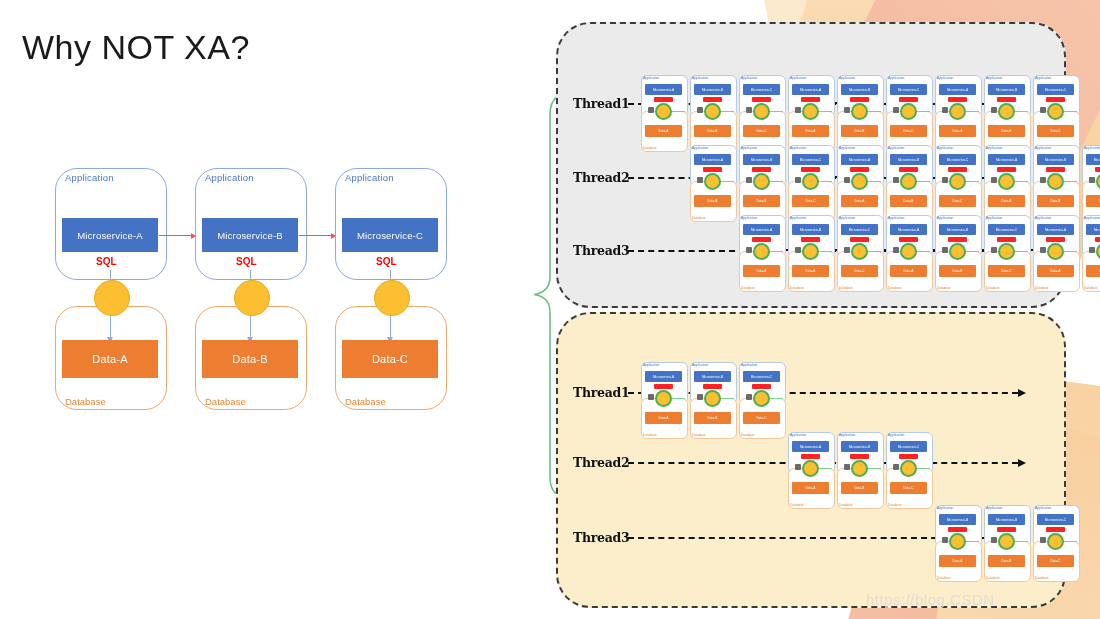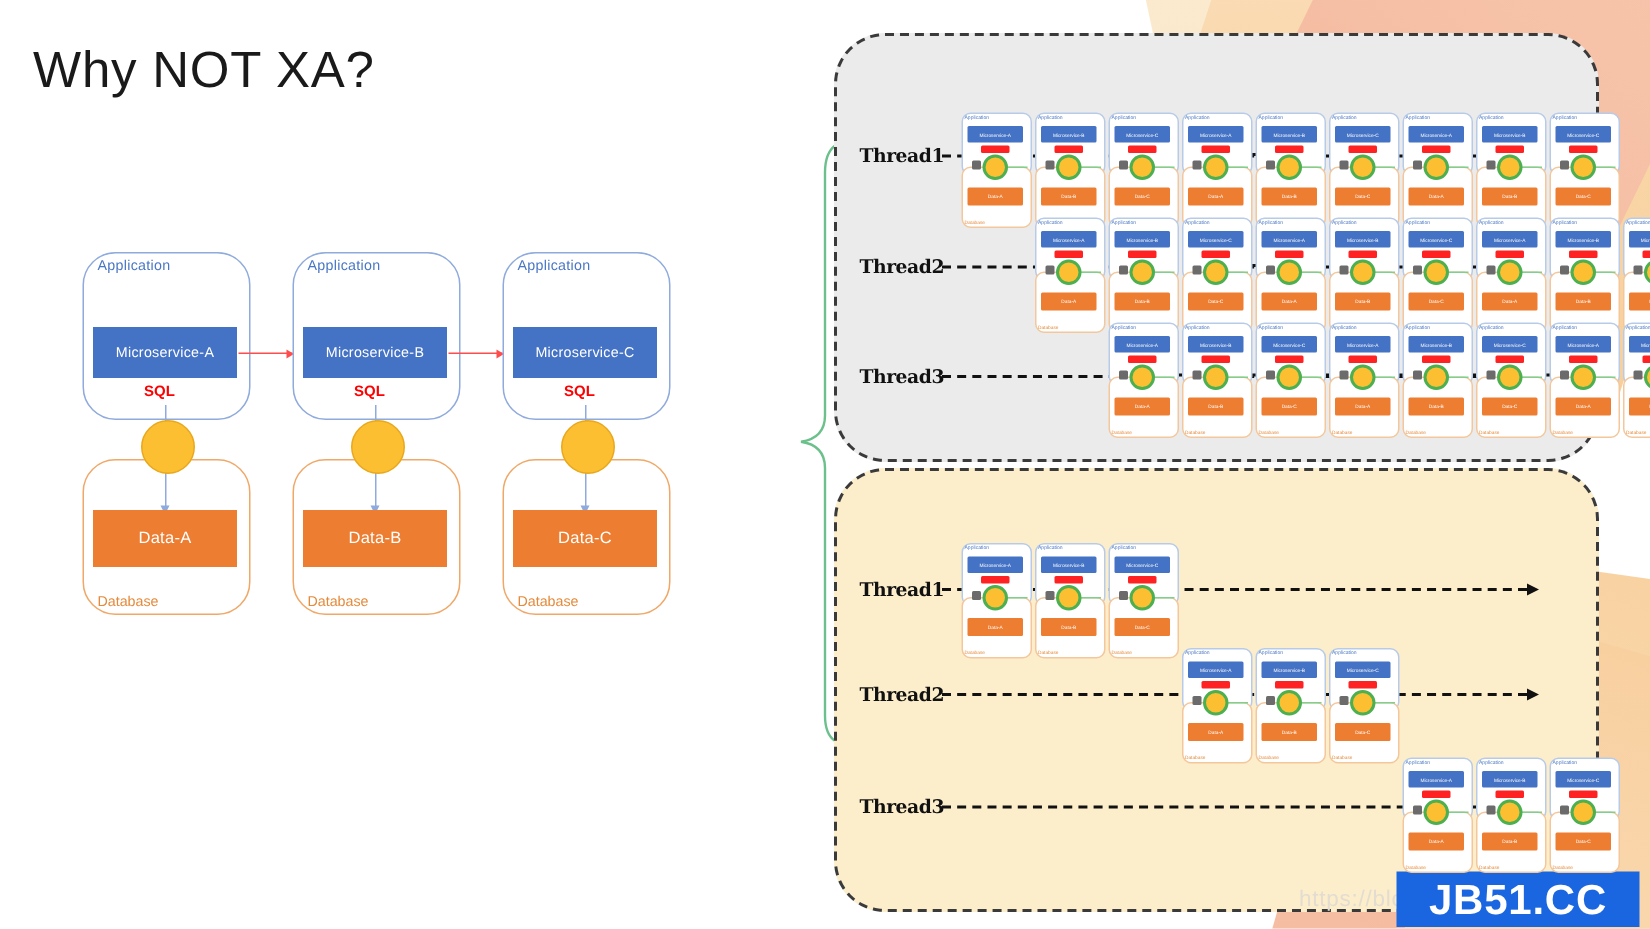--- a/index.html
+++ b/index.html
@@ -214,23 +214,20 @@
 
   <svg id="brace" viewBox="0 0 110 420" xmlns="http://www.w3.org/2000/svg">
     <path d="M108,6 C78,6 72,14 72,30 L72,192 C72,203 66,208 56,209.5
              C66,211 72,216 72,227 L72,392 C72,408 78,414 108,414" fill="none" stroke="#6cc08b" stroke-width="1.6"></path>
   </svg>
 
   <div class="panel" id="panel-gray"></div>
   <div class="panel" id="panel-yellow"></div>
 
   <div style="position:absolute;left:866px;top:591px;font-size:15px;color:#e3dcd0;letter-spacing:.5px;white-space:nowrap;">https://blog.CSDN</div>
-  <div style="position:absolute;left:931px;top:581px;width:162px;height:37px;background:#1a66e0;color:#fff;
-              font-size:28px;font-weight:bold;display:flex;align-items:center;justify-content:center;
-              letter-spacing:.5px;">JB51.CC</div>
 
 <div class="thread-label" style="left: 573px; top: 96px;">Thread1</div>
     <div class="track" style="left: 628px; top: 103px; width: 390px;"></div>
     <div class="track-arrow" style="left: 1018px; top: 99.5px;"></div>
     <div class="solidseg" style="left: 807px; top: 101.7px; width: 49px;"></div>
     <div class="mini" style="left: 640px; top: 75px;">
       <div class="m-app"></div>
       <div class="m-db"></div>
       <div class="m-applbl">Application</div>
       <div class="m-ms">Microservice-A</div>

